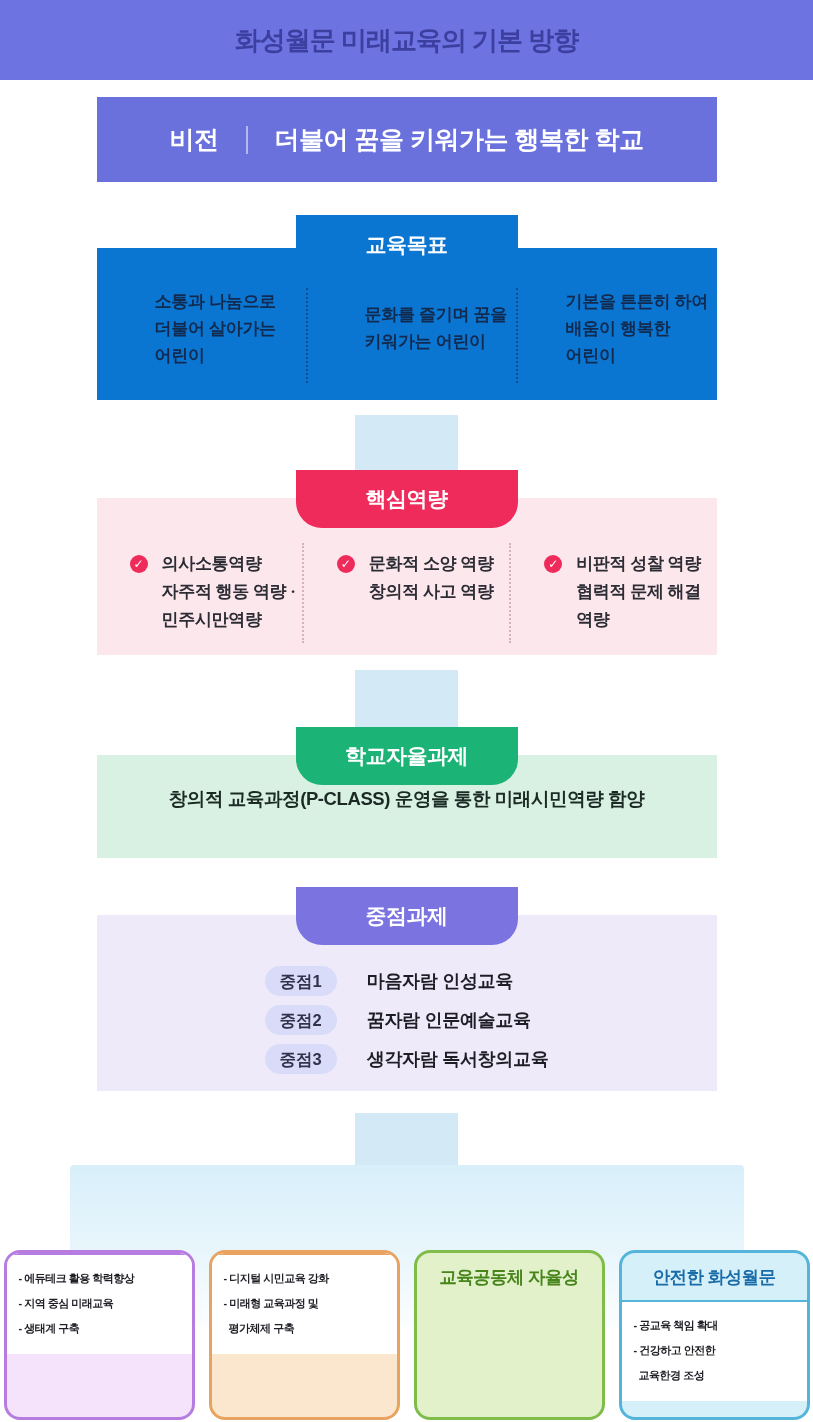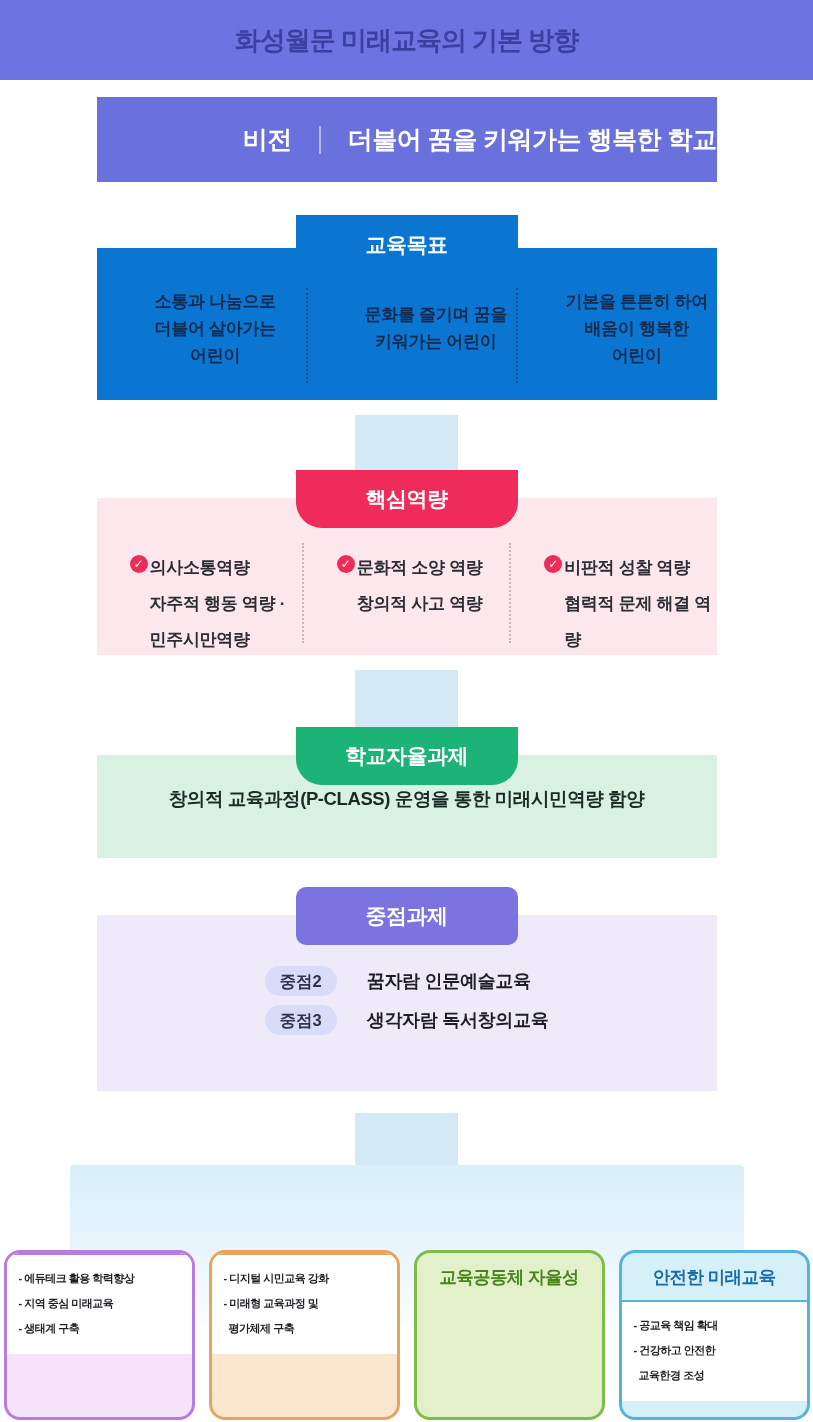--- a/index.html
+++ b/index.html
@@ -6,50 +6,50 @@
   .page{
     position:relative;width:813px;height:1422px;margin:0 auto;
     background:#fff;overflow:hidden;
     font-family:"Liberation Sans","DejaVu Sans",sans-serif;
   }
   
   .top-header{height:80px;background:var(--header-bg,#6e73e2);display:flex;align-items:center;justify-content:center;}
   .top-header h1{margin:0;font-size:26px;font-weight:800;color:var(--header-text,#3c3fa0);letter-spacing:-1px;}
   
   .vision{width:620px;height:85px;margin:17px auto 0;background:var(--vision-bg,#6a70dc);
-    display:flex;align-items:center;justify-content:flex-end;color:#fff;}
+    display:flex;align-items:center;justify-content:center;color:#fff;}
   .vision-label,.vision-text{font-size:25px;font-weight:800;letter-spacing:-0.5px;}
   .vision-divider{width:2px;height:28px;background:rgba(255,255,255,.5);margin:0 27px;}
   
   .section{width:620px;margin:0 auto;}
   .tab{position:relative;z-index:1;margin:0 auto;display:flex;align-items:center;justify-content:center;
        color:#fff;font-weight:800;font-size:21px;letter-spacing:-0.5px;}
   .tab-square{width:222px;height:60px;background:var(--goals-blue,#0a76d2);margin-bottom:-27px;}
   .tab-round{width:222px;height:58px;border-radius:0 0 26px 26px;margin-bottom:-30px;}
   .tab-pink{background:var(--core-pink,#ee2b5b);}
   .tab-green{background:var(--school-green,#1cb377);}
-  .tab-purple{background:var(--focus-purple,#7a73e0);border-radius:10px;}
+  .tab-purple{background:var(--focus-purple,#7a73e0);}
   .connector{width:103px;background:var(--connector-blue,#d4e9f6);margin:0 auto;}
   .c1{height:55px;margin-top:15px;}
   .c2{height:57px;margin-top:15px;}
   .c3{height:52px;margin-top:22px;}
   .vsep{width:0;border-left:2px dotted rgba(13,42,78,.5);height:95px;align-self:center;margin-top:14px;}
   
-  .goals{margin-top:33px;text-align:center;}
+  .goals{margin-top:33px;}
   .goals-box{height:152px;background:var(--goals-blue,#0a76d2);display:flex;padding-top:8px;box-sizing:border-box;}
   .goal-col{flex:1;display:flex;align-items:center;white-space:pre-line;
     color:#122a4e;font-size:17px;font-weight:700;line-height:27px;letter-spacing:-0.3px;}
   .goal-col.p1{padding-left:58px;} .goal-col.p2{padding-left:57px;} .goal-col.p3{padding-left:48px;}
   
   .core-box{height:157px;background:var(--core-bg,#fce7ec);display:flex;padding-top:30px;box-sizing:border-box;}
   .core-box .vsep{border-left-color:rgba(150,100,110,.4);height:100px;align-self:flex-start;margin-top:15px;}
   .core-col{flex:1;display:flex;align-items:flex-start;padding:22px 0 0 33px;box-sizing:border-box;}
   .check-icon{flex:0 0 auto;width:18px;height:18px;border-radius:50%;background:var(--core-pink,#ee2b5b);
     color:#fff;font-size:12px;font-weight:900;display:flex;align-items:center;justify-content:center;margin-top:5px;}
-  .core-text{margin-left:2px;white-space:pre-line;font-size:17px;font-weight:700;color:#2c2c34;line-height:36px;letter-spacing:-0.3px;}
+  .core-text{margin-left:14px;white-space:pre-line;font-size:17px;font-weight:700;color:#2c2c34;line-height:28px;letter-spacing:-0.3px;font-family:Liberation Serif, serif;}
   
   .school-box{height:103px;background:var(--school-bg,#d9f1e3);display:flex;align-items:center;justify-content:center;
     padding-bottom:16px;box-sizing:border-box;text-align:center;}
   .school-text{font-size:18.5px;font-weight:700;color:#1b2a24;letter-spacing:-0.4px;}
   
   .focus{margin-top:29px;}
   .focus-box{height:176px;background:var(--focus-bg,#efeaf9);padding:51px 0 0 168px;box-sizing:border-box;}
   .focus-row{display:flex;align-items:center;margin-bottom:9px;height:30px;}
   .focus-badge{background:#d8dcf8;border-radius:15px;height:30px;line-height:30px;padding:0 15px;
     font-size:16.5px;font-weight:700;color:#32324a;}
@@ -133,20 +133,24 @@
     <div class="tab tab-round tab-green">학교자율과제</div>
     <div class="school-box">
       <div class="school-text">창의적 교육과정(P-CLASS) 운영을 통한 미래시민역량 함양</div>
     </div>
   </section>
 
   <section class="section focus">
     <div class="tab tab-round tab-purple">중점과제</div>
     <div class="focus-box">
       <div class="focus-row">
+        <span class="focus-badge">중점1</span>
+        <span class="focus-label">마음자람 인성교육</span>
+      </div>
+      <div class="focus-row">
         <span class="focus-badge">중점2</span>
         <span class="focus-label">꿈자람 인문예술교육</span>
       </div>
       <div class="focus-row">
         <span class="focus-badge">중점3</span>
         <span class="focus-label">생각자람 독서창의교육</span>
       </div>
     </div>
   </section>
 
@@ -166,21 +170,21 @@
         <div class="card-body">- 디지털 시민교육 강화
 - 미래형 교육과정 및
   평가체제 구축</div>
       </div>
 
       <div class="card" style="--accent: #7fbc4a; --tint: #e2f1c9; --tcol: #47851b;">
         <div class="card-title">교육공동체 자율성</div>
       </div>
 
       <div class="card" style="--accent: #54b4d9; --tint: #d6f0fa; --tcol: #1a6ca9;">
-        <div class="card-title">안전한 미래교육</div>
+        <div class="card-title">안전한 화성월문</div>
         <div class="card-body">- 공교육 책임 확대
 - 건강하고 안전한
   교육한경 조성</div>
       </div>
 
     </div>
   </section>
 </div>
 
 </body></html>

